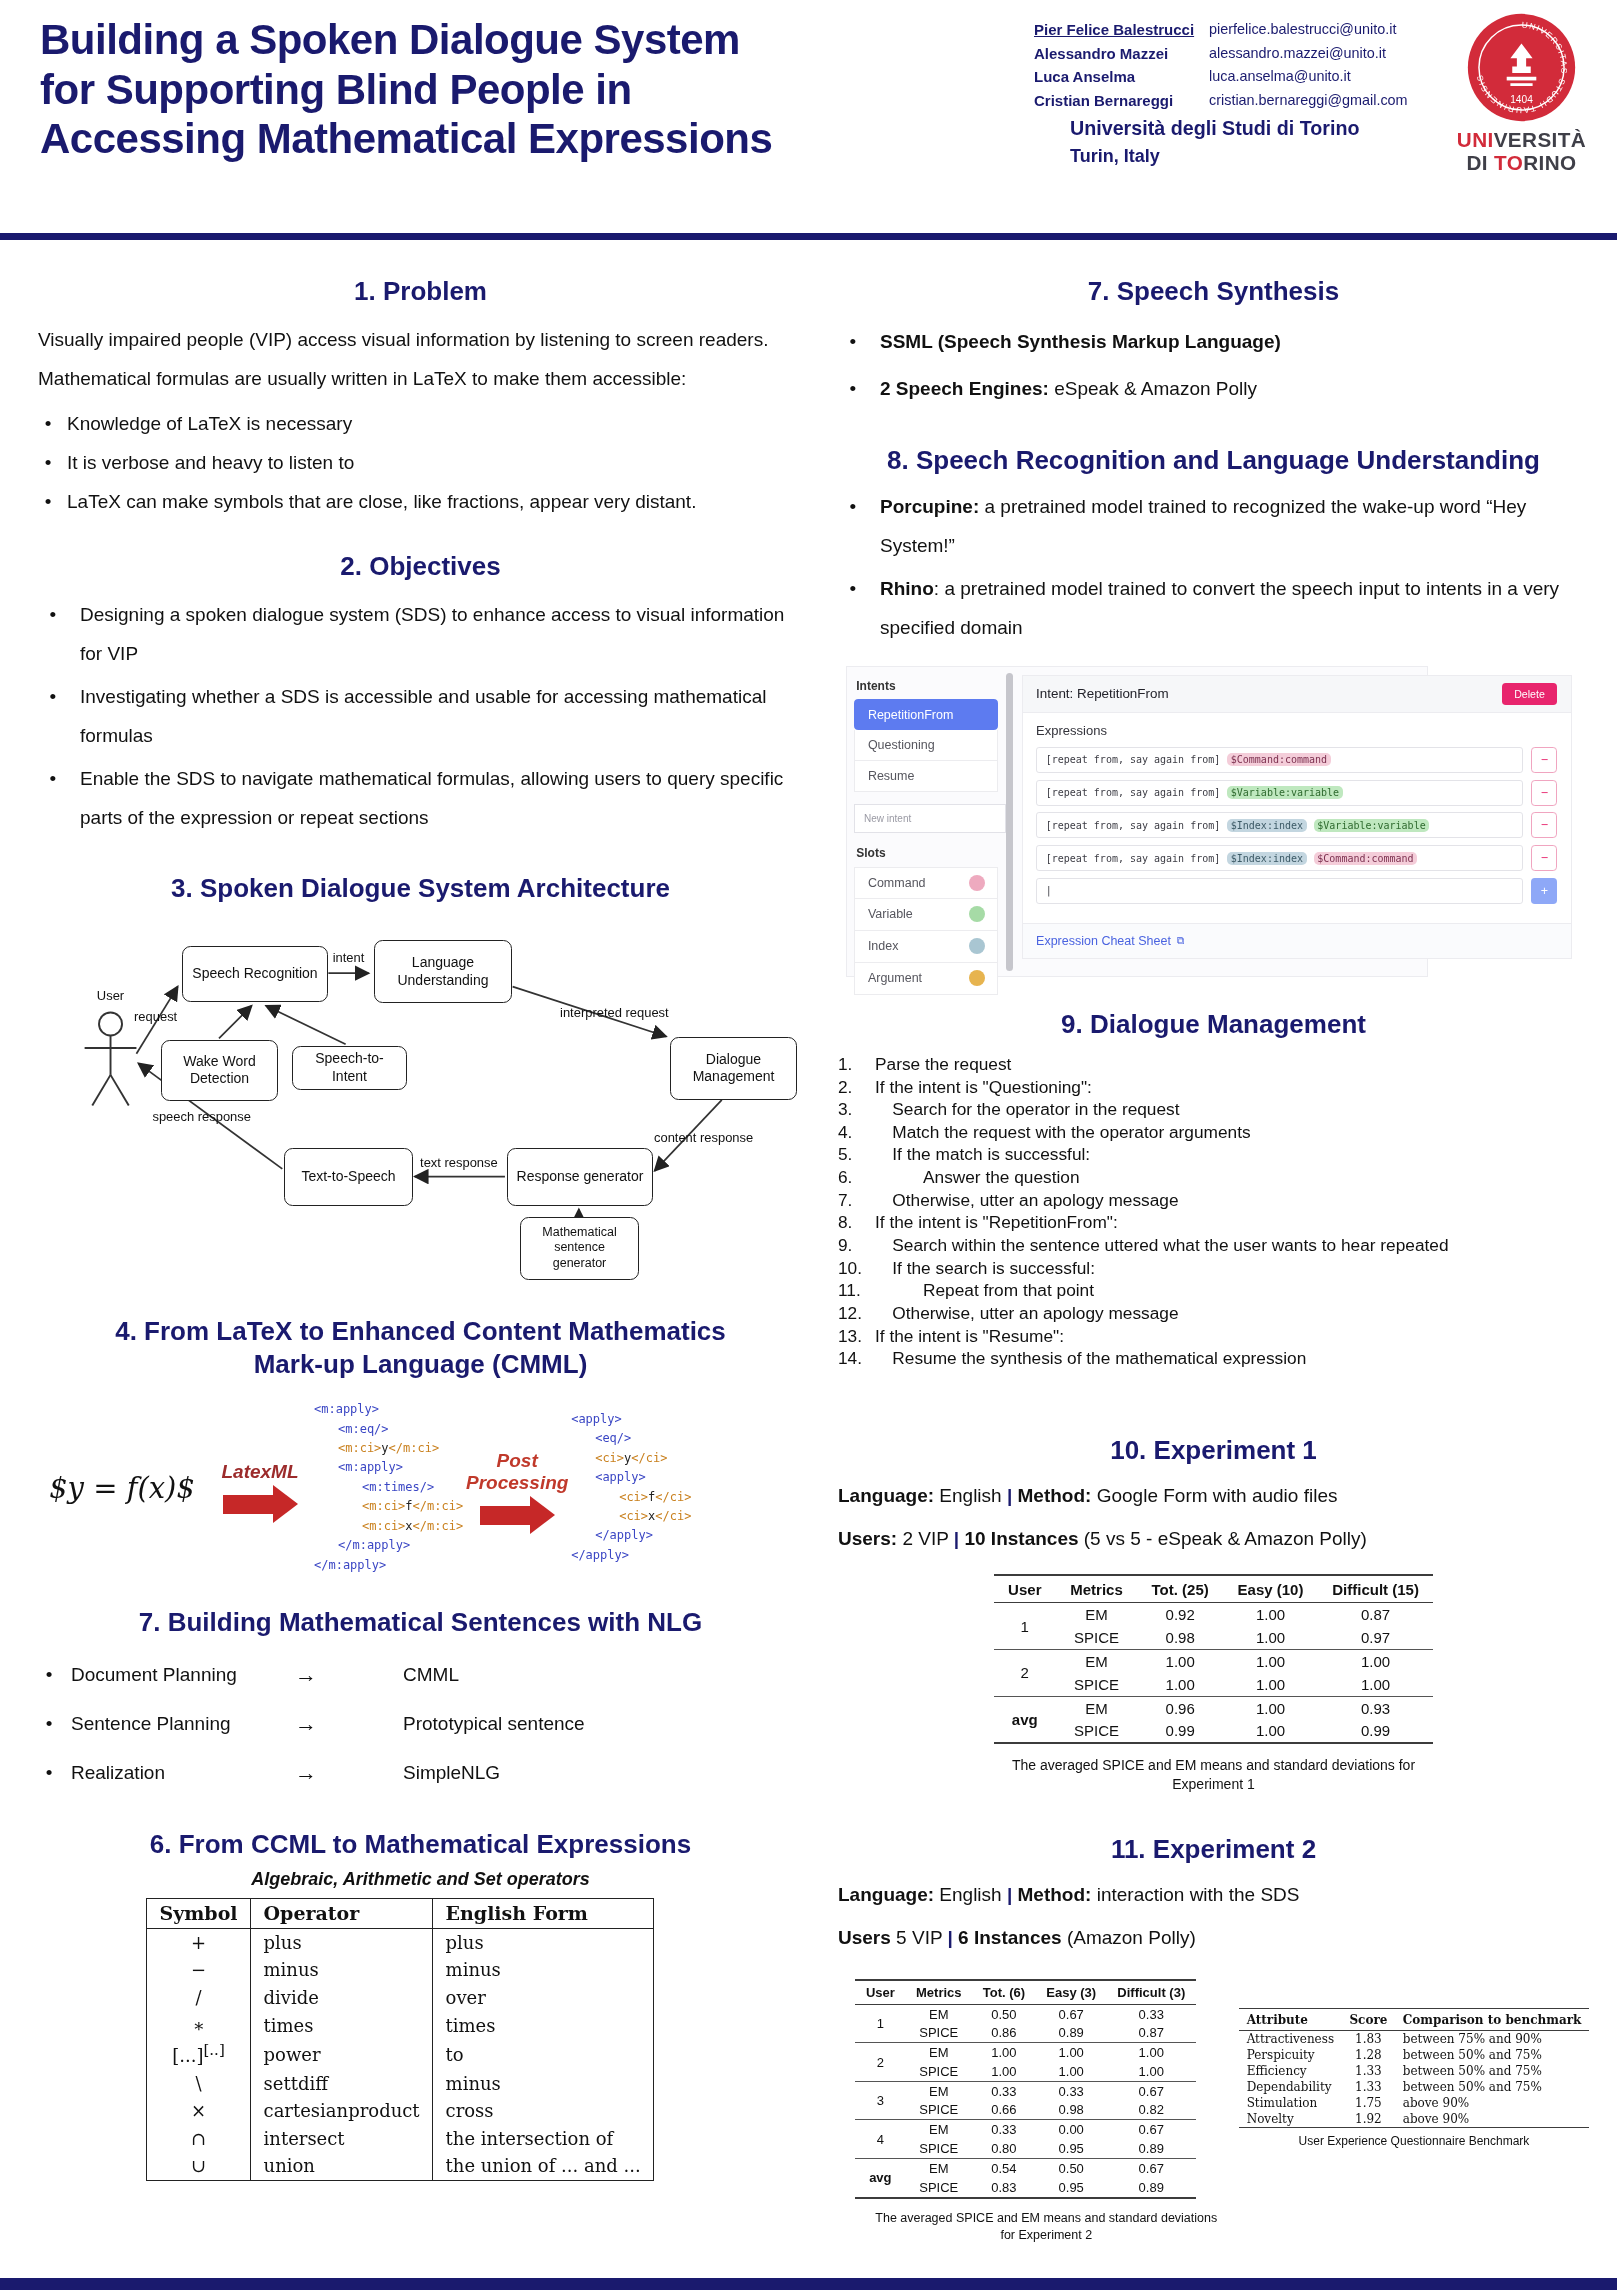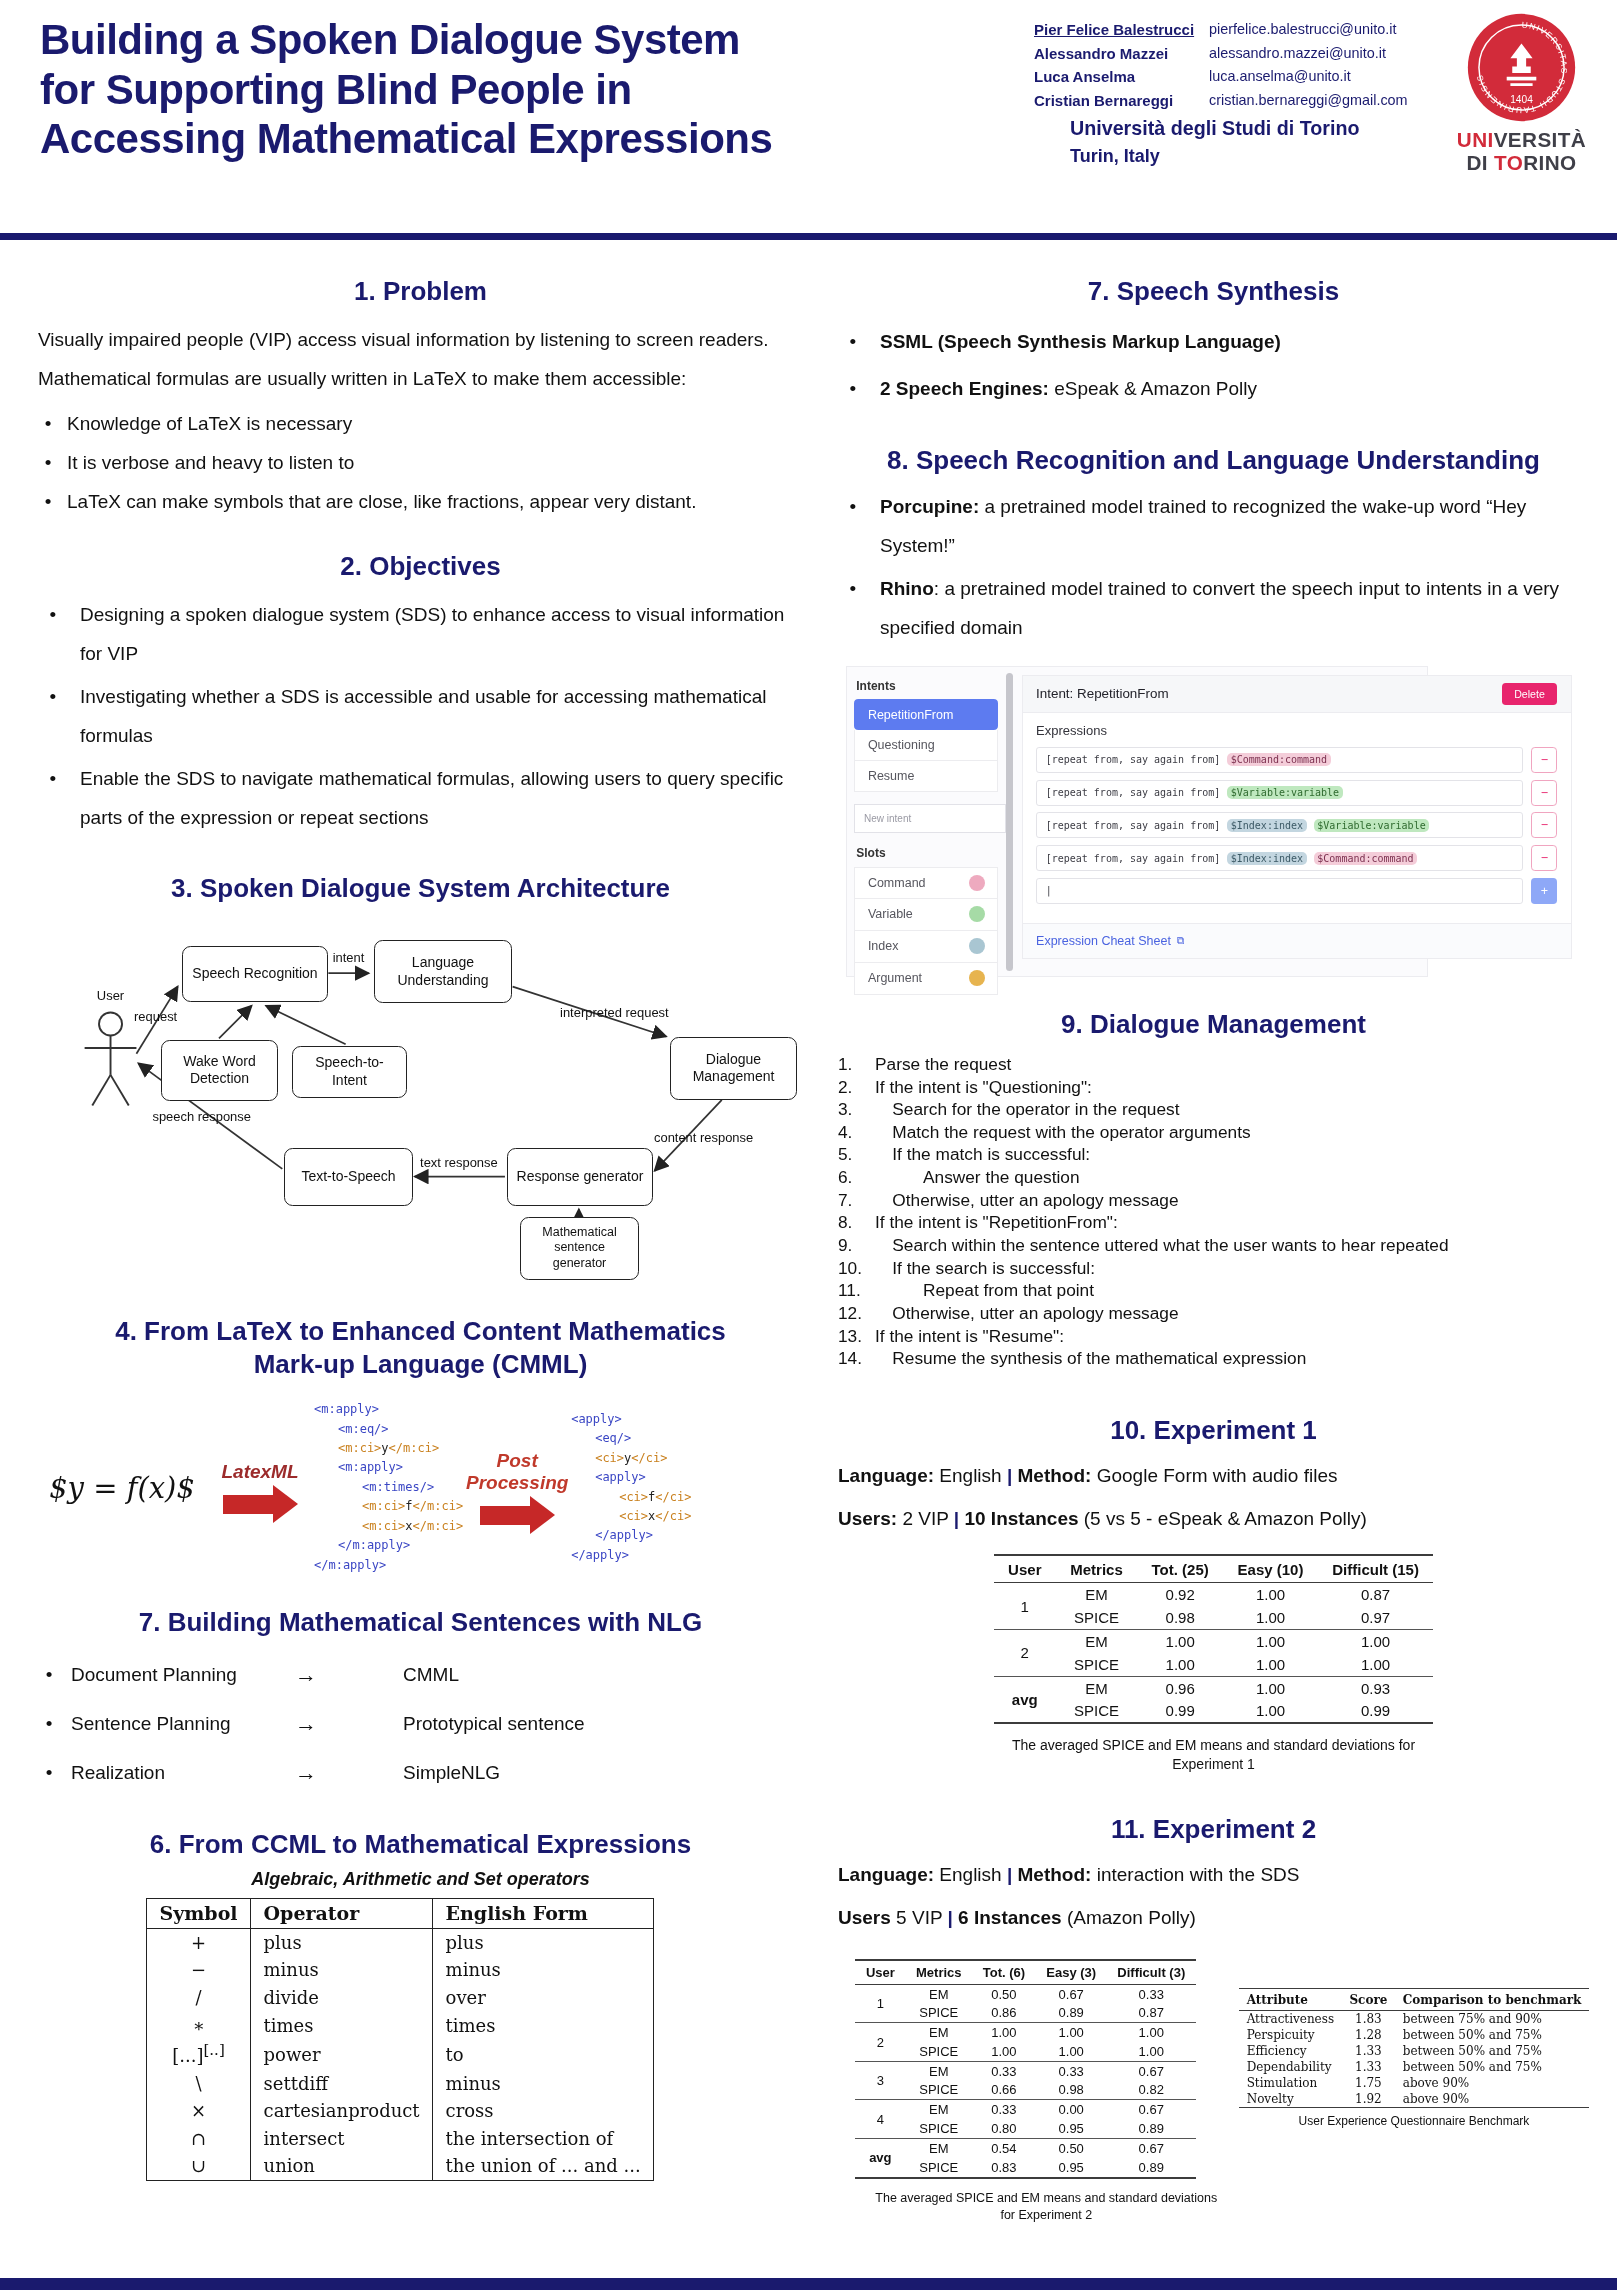--- a/index.html
+++ b/index.html
@@ -233,21 +233,21 @@
         <text class="elab" x="122" y="96" text-anchor="middle">request</text>
         <text class="elab" x="323" y="34" text-anchor="middle">intent</text>
         <text class="elab" x="600" y="92" text-anchor="middle">interpreted request</text>
         <text class="elab" x="693" y="222" text-anchor="middle">content response</text>
         <text class="elab" x="438" y="248" text-anchor="middle">text response</text>
         <text class="elab" x="170" y="200" text-anchor="middle">speech response</text>
       </svg>
       <div class="db" style="left:144px;top:17.3px;width:146px;height:56px;">Speech Recognition</div>
       <div class="db" style="left:336px;top:11.5px;width:138px;height:63px;">Language Understanding</div>
       <div class="db" style="left:123px;top:111px;width:117px;height:61px;">Wake Word Detection</div>
-      <div class="db" style="left:254px;top:117px;width:115px;height:52px;">Speech-to-Intent</div>
+      <div class="db" style="left:254px;top:117px;width:115px;height:44px;">Speech-to-Intent</div>
       <div class="db" style="left:632px;top:108px;width:127px;height:63px;">Dialogue Management</div>
       <div class="db" style="left:469px;top:219px;width:146px;height:58px;">Response generator</div>
       <div class="db" style="left:246px;top:219px;width:129px;height:58px;">Text-to-Speech</div>
       <div class="db small" style="left:482px;top:288px;width:119px;height:63px;">Mathematical sentence generator</div>
     </div>
 
     <div class="h-sec" style="margin-top:29px;">
       <div>4. From LaTeX to Enhanced Content Mathematics</div>
       <div>Mark-up Language (CMML)</div>
     </div>
@@ -524,21 +524,21 @@
       <div class="stp">
           <span class="sn">13.</span>
           <span class="st">If the intent is "Resume":</span>
         </div>
       <div class="stp l1">
           <span class="sn">14.</span>
           <span class="st">Resume the synthesis of the mathematical expression</span>
         </div>
     </div>
 
-    <div class="h-sec" style="margin-top:44px;">10. Experiment 1</div>
+    <div class="h-sec" style="margin-top:64px;">10. Experiment 1</div>
     <div class="meta">
       <span class="bld">Language:</span><span> English </span><span class="sep">|</span><span class="bld"> Method:</span><span> Google Form with audio files</span>
     </div>
     <div class="meta" style="margin-top:0;">
       <span class="bld">Users:</span><span> 2 VIP </span><span class="sep">|</span><span class="bld"> 10 Instances </span><span>(5 vs 5 - eSpeak &amp; Amazon Polly)</span>
     </div>
 
     <table class="xt">
       <thead>
         <tr>

